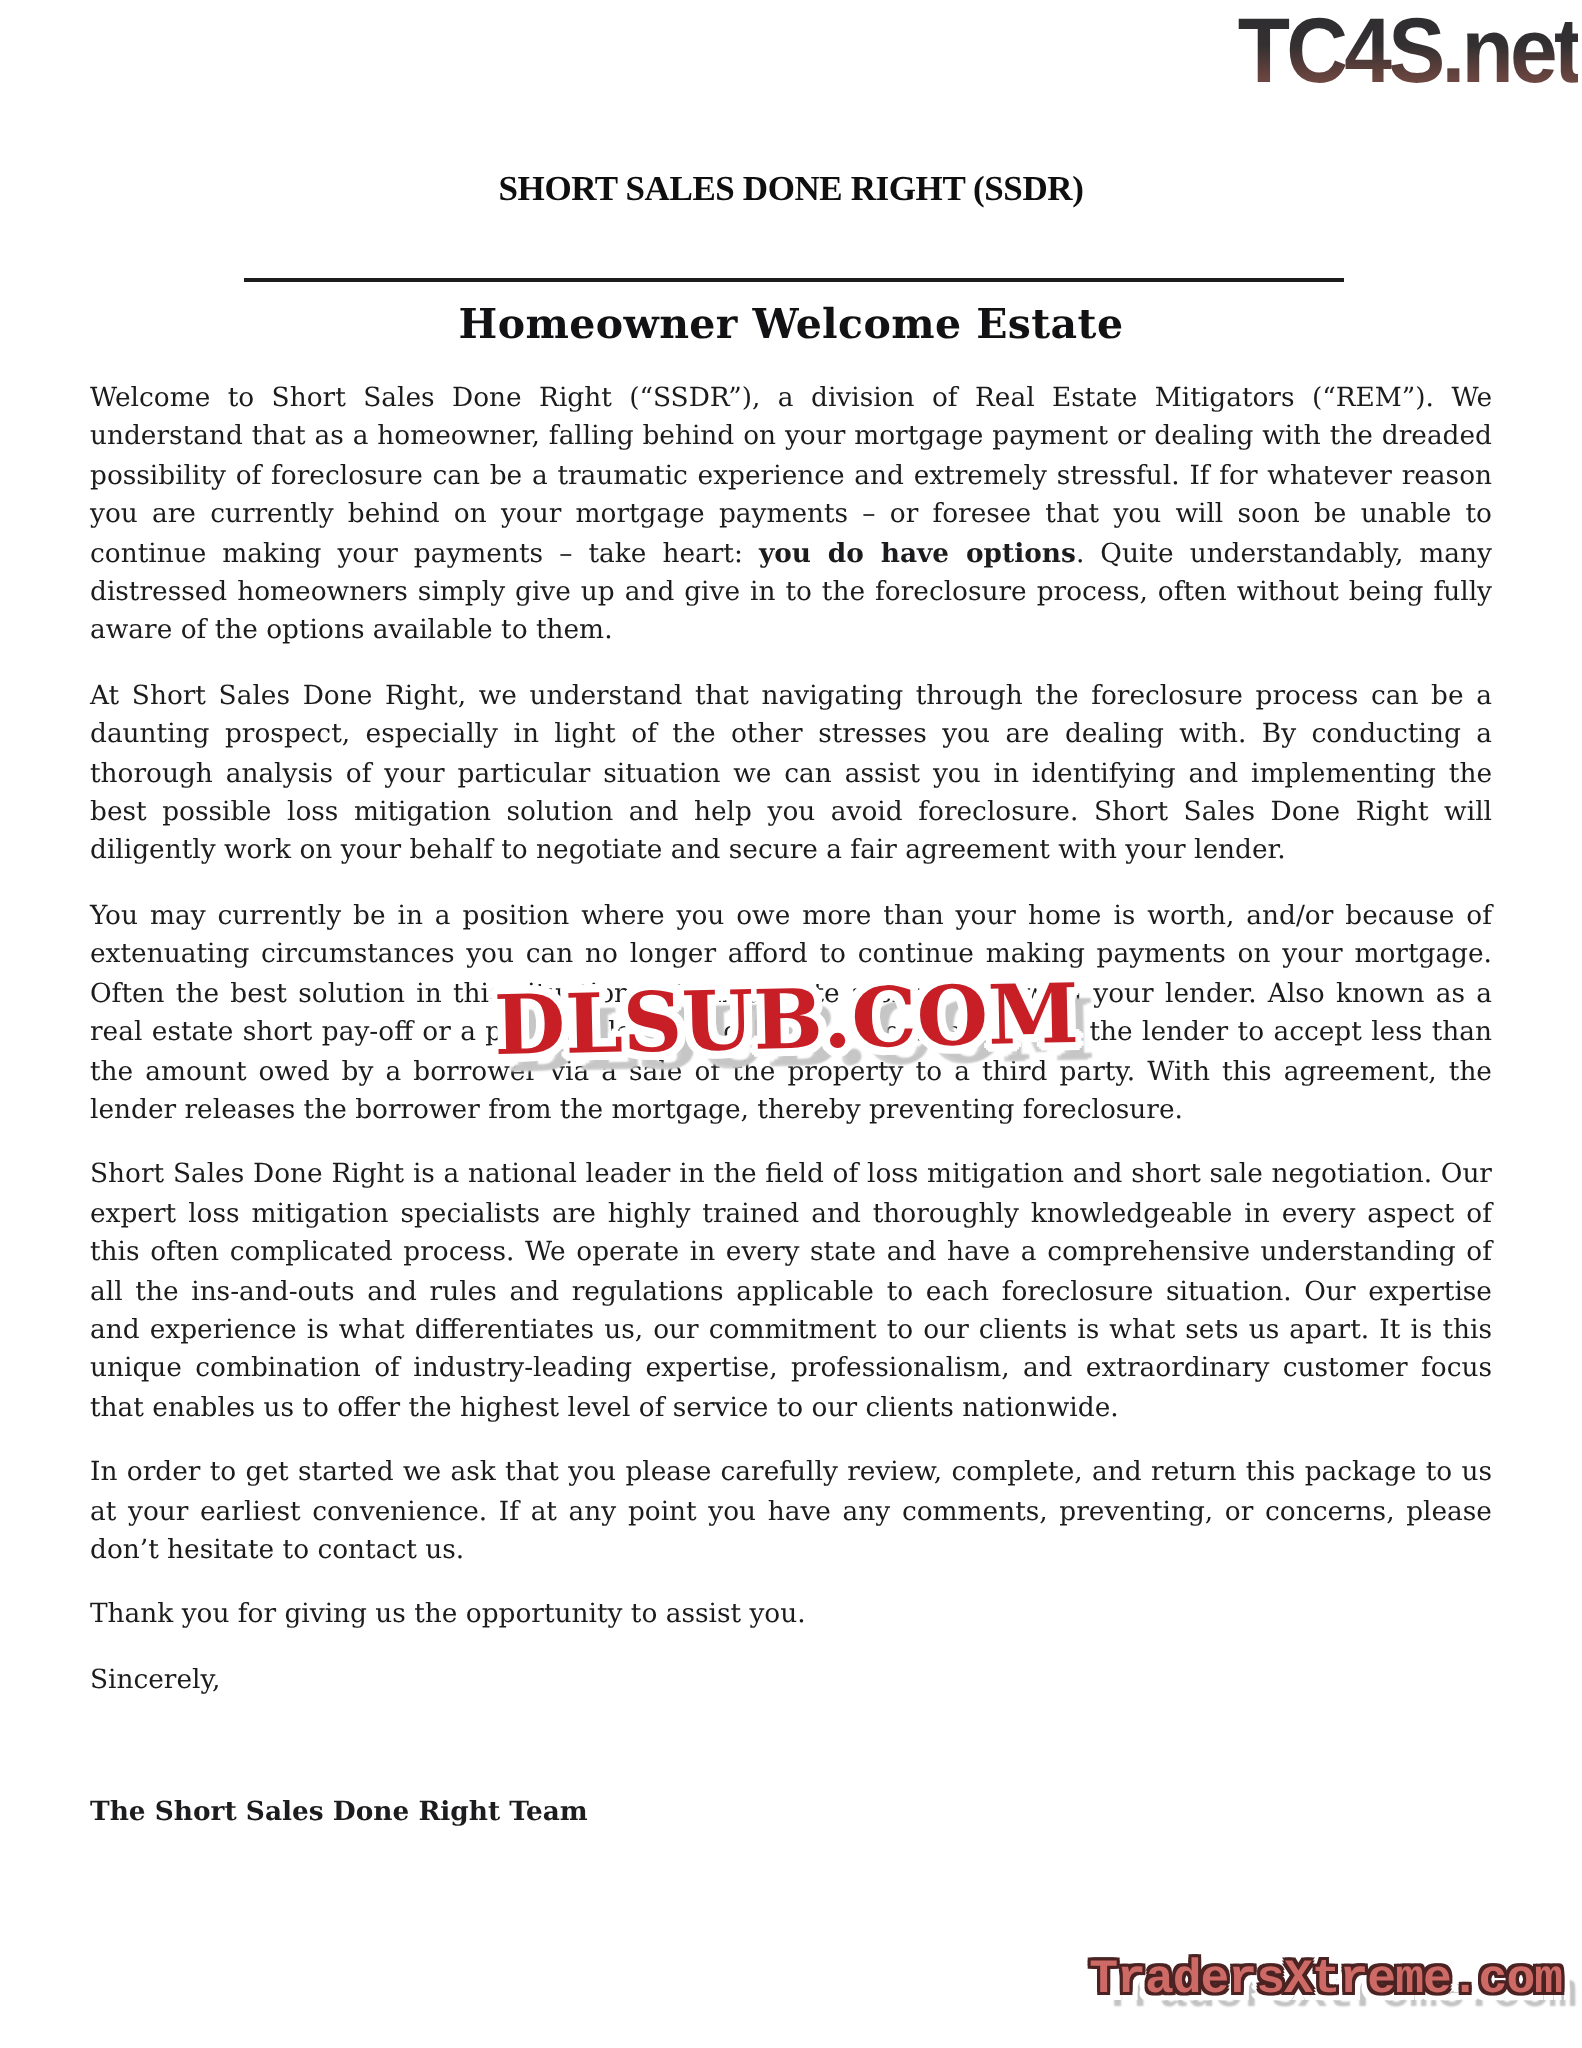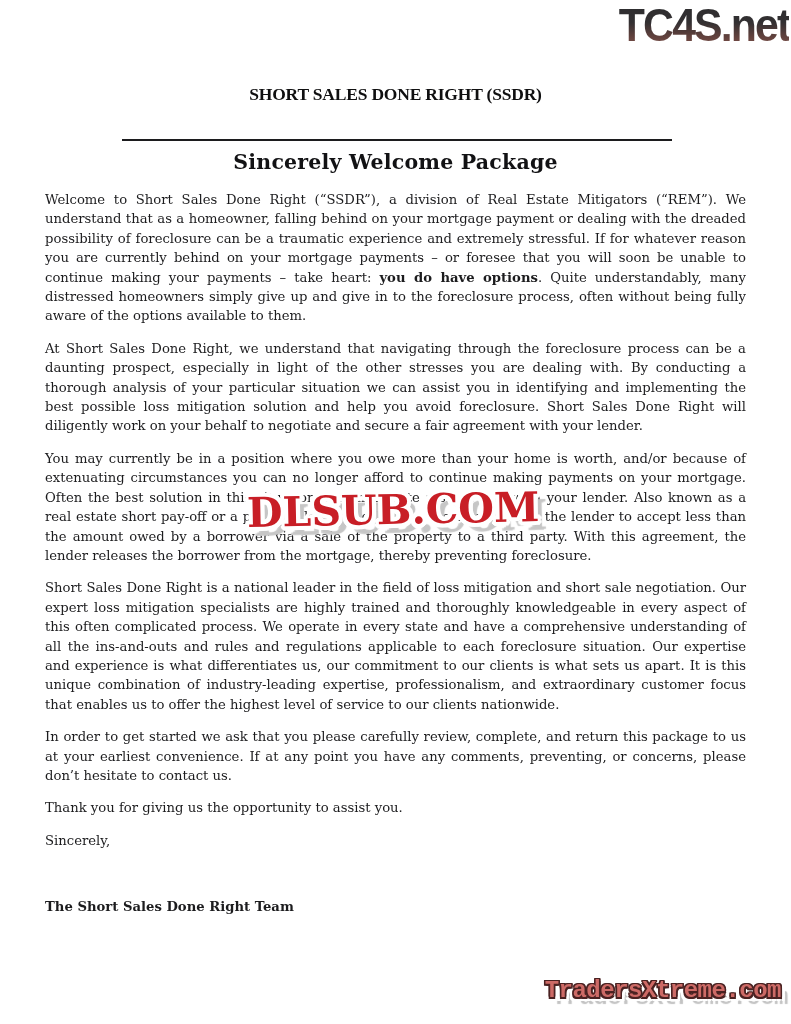--- a/index.html
+++ b/index.html
@@ -137,21 +137,21 @@
 <body>
 
 <div class="page">
 
   <div class="tc4s-logo">TC4S.net</div>
 
   <div class="doc-title">SHORT SALES DONE RIGHT (SSDR)</div>
 
   <div class="title-divider"></div>
 
-  <div class="doc-subtitle">Sincerely Welcome Package</div>
+  <div class="doc-subtitle">Homeowner Welcome Estate</div>
 
   <div class="letter">
     <p><span>Welcome to Short Sales Done Right (“SSDR”), a division of Real Estate Mitigators (“REM”). We understand that as a homeowner, falling behind on your mortgage payment or dealing with the dreaded possibility of foreclosure can be a traumatic experience and extremely stressful. If for whatever reason you are currently behind on your mortgage payments – or foresee that you will soon be unable to continue making your payments – take heart: </span><span class="bold">you do have options</span><span>. Quite understandably, many distressed homeowners simply give up and give in to the foreclosure process, often without being fully aware of the options available to them.</span></p>
 
     <p>At Short Sales Done Right, we understand that navigating through the foreclosure process can be a daunting prospect, especially in light of the other stresses you are dealing with. By conducting a thorough analysis of your particular situation we can assist you in identifying and implementing the best possible loss mitigation solution and help you avoid foreclosure. Short Sales Done Right will diligently work on your behalf to negotiate and secure a fair agreement with your lender.</p>
 
     <p>You may currently be in a position where you owe more than your home is worth, and/or because of extenuating circumstances you can no longer afford to continue making payments on your mortgage. Often the best solution in this situation is to negotiate a short sale with your lender. Also known as a real estate short pay-off or a pre-foreclosure workout, a short sale allows the lender to accept less than the amount owed by a borrower via a sale of the property to a third party. With this agreement, the lender releases the borrower from the mortgage, thereby preventing foreclosure.</p>
 
     <p>Short Sales Done Right is a national leader in the field of loss mitigation and short sale negotiation. Our expert loss mitigation specialists are highly trained and thoroughly knowledgeable in every aspect of this often complicated process. We operate in every state and have a comprehensive understanding of all the ins-and-outs and rules and regulations applicable to each foreclosure situation. Our expertise and experience is what differentiates us, our commitment to our clients is what sets us apart. It is this unique combination of industry-leading expertise, professionalism, and extraordinary customer focus that enables us to offer the highest level of service to our clients nationwide.</p>
 

